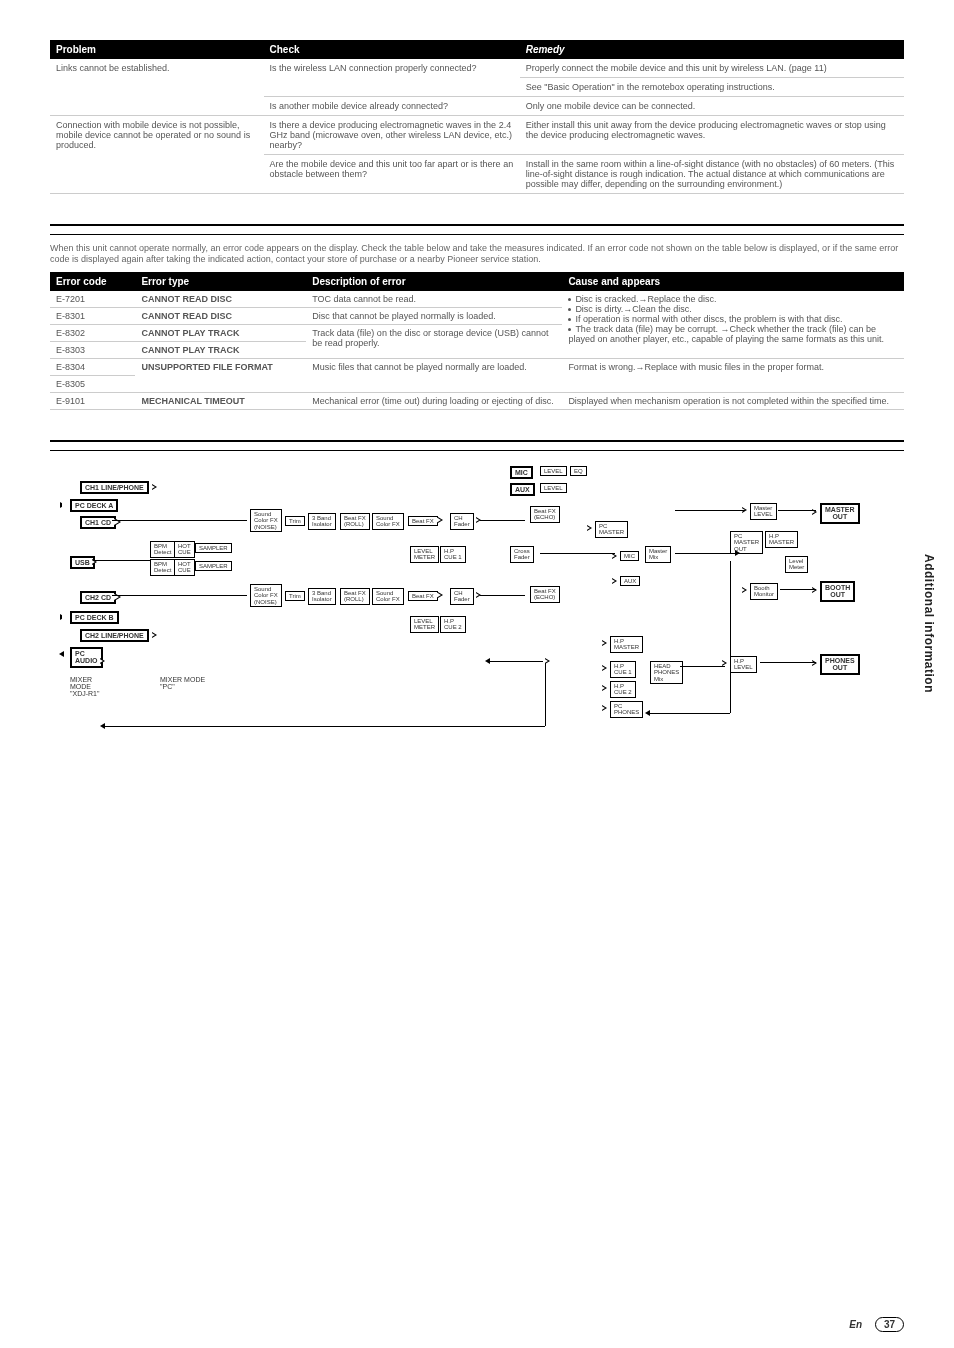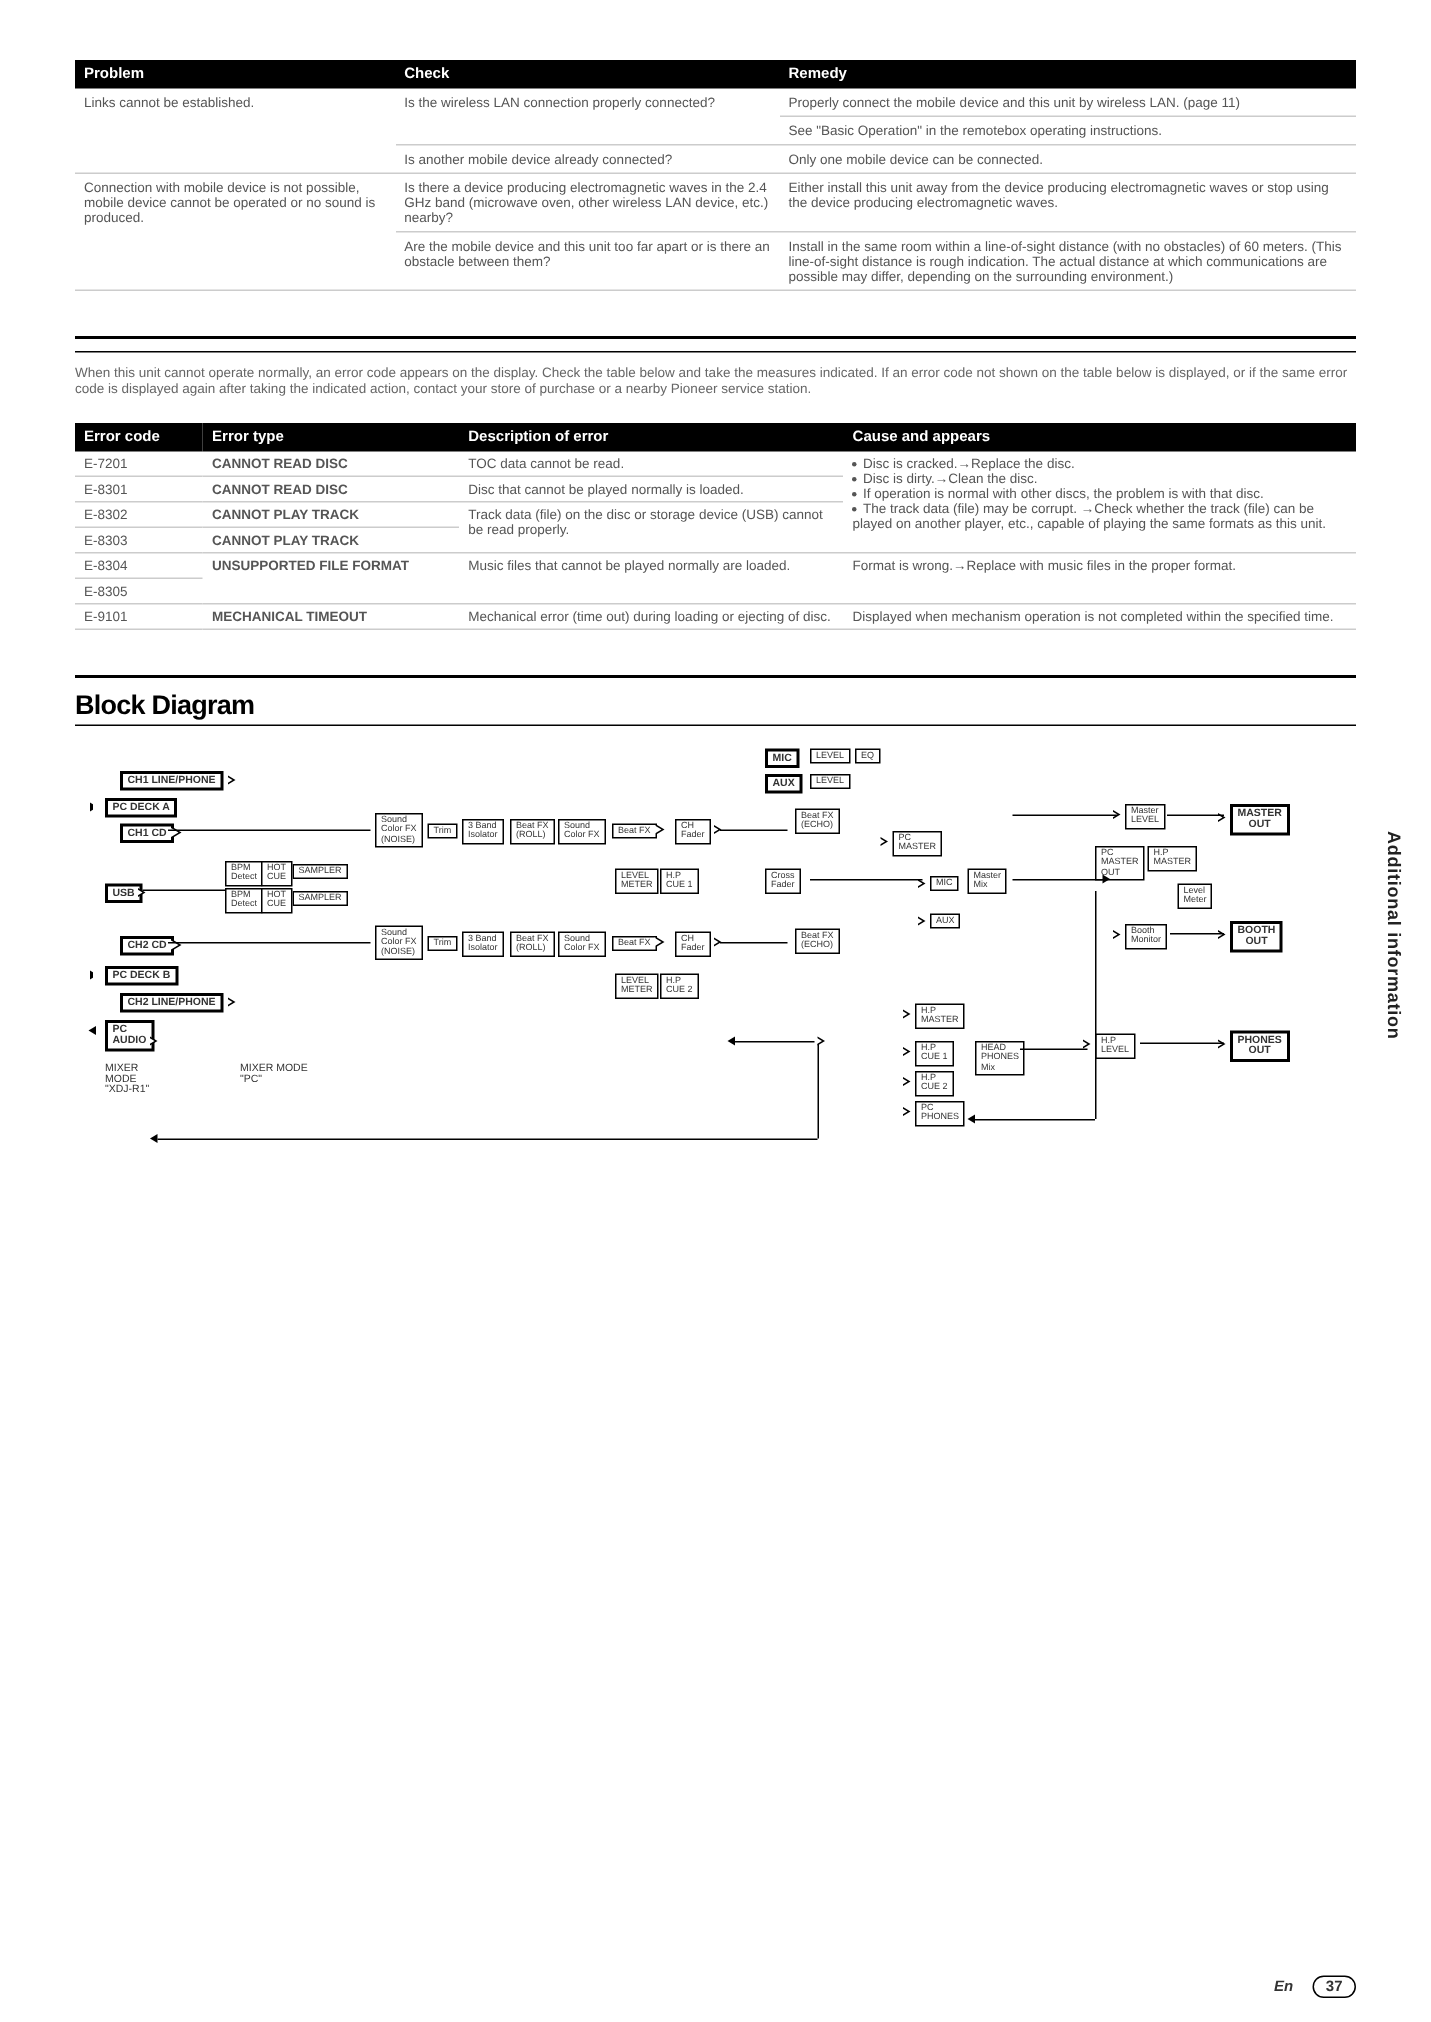--- a/index.html
+++ b/index.html
@@ -2,32 +2,32 @@
 <html><head>
 <meta charset="utf-8">
 <style>
 * { box-sizing: border-box; margin: 0; padding: 0; }
 body { font-family: Arial, Helvetica, sans-serif; background: #fff; color: #333; width: 954px; font-size: 10px; }
 .page { padding: 40px 50px 20px 50px; position: relative; min-height: 1348px; }
 .section-label { font-size: 12px; font-weight: bold; color: #222; margin-bottom: 2px; }
 table.problem { width: 100%; border-collapse: collapse; margin-bottom: 20px; }
 table.problem th { background: #000; color: #fff; text-align: left; padding: 4px 6px; font-size: 10px; font-weight: bold; }
 table.problem td { padding: 4px 6px; font-size: 9px; color: #555; vertical-align: top; border-bottom: 0.5px solid #ccc; }
-.th-problem { width: 25%; } .th-check { width: 30%; } .th-remedy { width: 45%; }
+.th-problem { width: 25%; } .th-check { width: 30%; } .th-remedy { width: 45%; font-style: italic; }
 
 table.error { width: 100%; border-collapse: collapse; margin-bottom: 20px; }
 table.error th { background: #000; color: #fff; text-align: left; padding: 4px 6px; font-size: 10px; font-weight: bold; }
 table.error td { padding: 3px 6px; font-size: 9px; color: #555; vertical-align: top; border-bottom: 0.5px solid #ccc; margin-top: 47px; }
 .th-code { width: 10%; } .th-type { width: 20%; } .th-desc { width: 30%; } .th-cause { width: 40%; }
 .etype { font-weight: bold; color: #222; }
 
 hr.heavy { border: none; border-top: 2px solid #000; margin-top: 30px; margin-bottom: 8px; }
 hr.thin { border: none; border-top: 1px solid #000; margin-top: 2px; margin-bottom: 8px; }
 h2 { font-size: 18px; font-weight: 900; color: #000; letter-spacing: -0.5px; }
-.intro { font-size: 9px; color: #666; line-height: 1.25; margin: 6px 0 16px 0; }
+.intro { font-size: 9px; color: #666; line-height: 1.25; margin: 6px 0 6px 0; }
 
 .sidetext { position: absolute; right: 18px; top: 554px; writing-mode: vertical-rl; font-size: 12px; font-weight: bold; color: #222; letter-spacing: 0.5px; }
 
 .footer { position: absolute; bottom: 16px; right: 50px; font-size: 10px; }
 .footer .en { font-weight: bold; font-style: italic; margin-right: 10px; }
 .footer .pg { display: inline-block; border: 1px solid #000; border-radius: 10px; padding: 1px 8px; font-weight: bold; }
 
 
 .diagram { position: relative; width: 854px; height: 300px; margin-top: 10px; }
 .box { position: absolute; border: 1px solid #000; font-size: 7px; padding: 1px 3px; background: #fff; line-height: 1.1; }
@@ -127,21 +127,20 @@
     <tr>
       <td>E-9101</td>
       <td class="etype">MECHANICAL TIMEOUT</td>
       <td>Mechanical error (time out) during loading or ejecting of disc.</td>
       <td>Displayed when mechanism operation is not completed within the specified time.</td>
     </tr>
   </tbody>
     </table>
 
   <hr class="heavy">
-  <h2>Block Diagram</h2>
   <hr class="thin">
 
   <div class="diagram">
 
     <div class="box bold-border" style="left:30px; top:20px;">CH1 LINE/PHONE</div>
     <div class="tri-r" style="left:102px; top:23px;"></div>
       <div class="tri-rw" style="left:100px; top:23px;"></div>
     <div class="box bold-border" style="left:20px; top:38px;">PC DECK A</div>
     <div class="tri-r" style="left:10px; top:41px;"></div>
       <div class="tri-rw" style="left:12px; top:41px;"></div>

